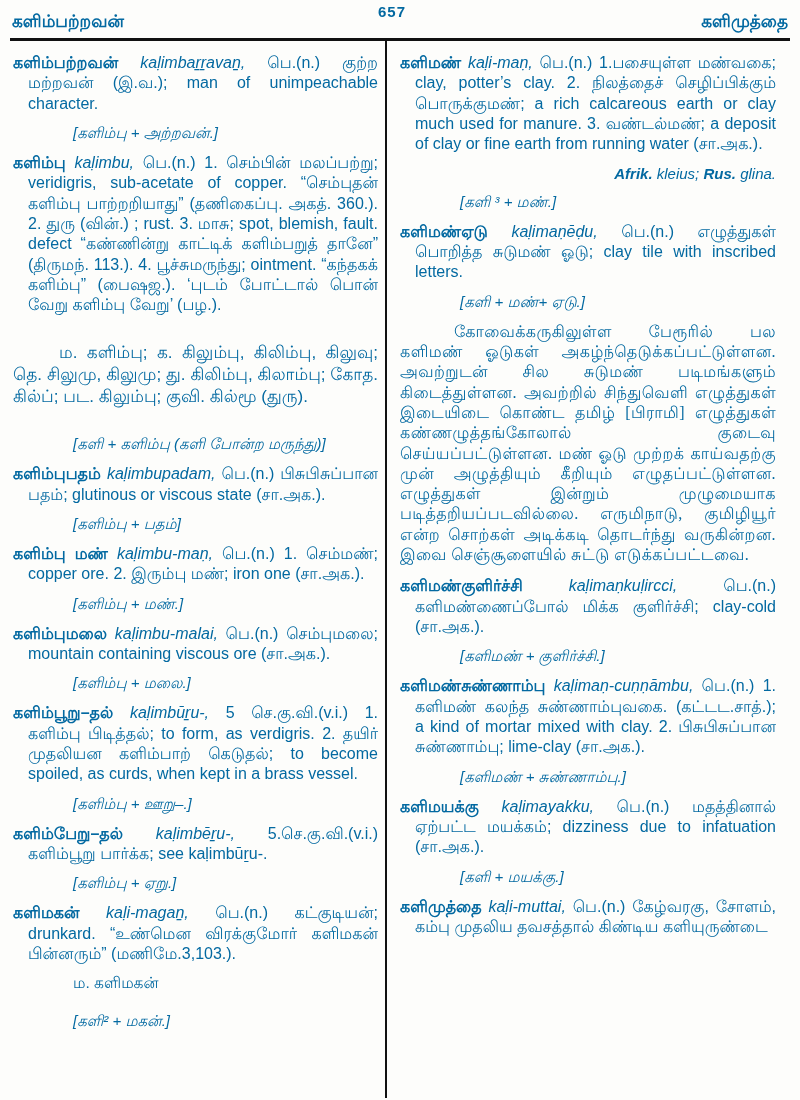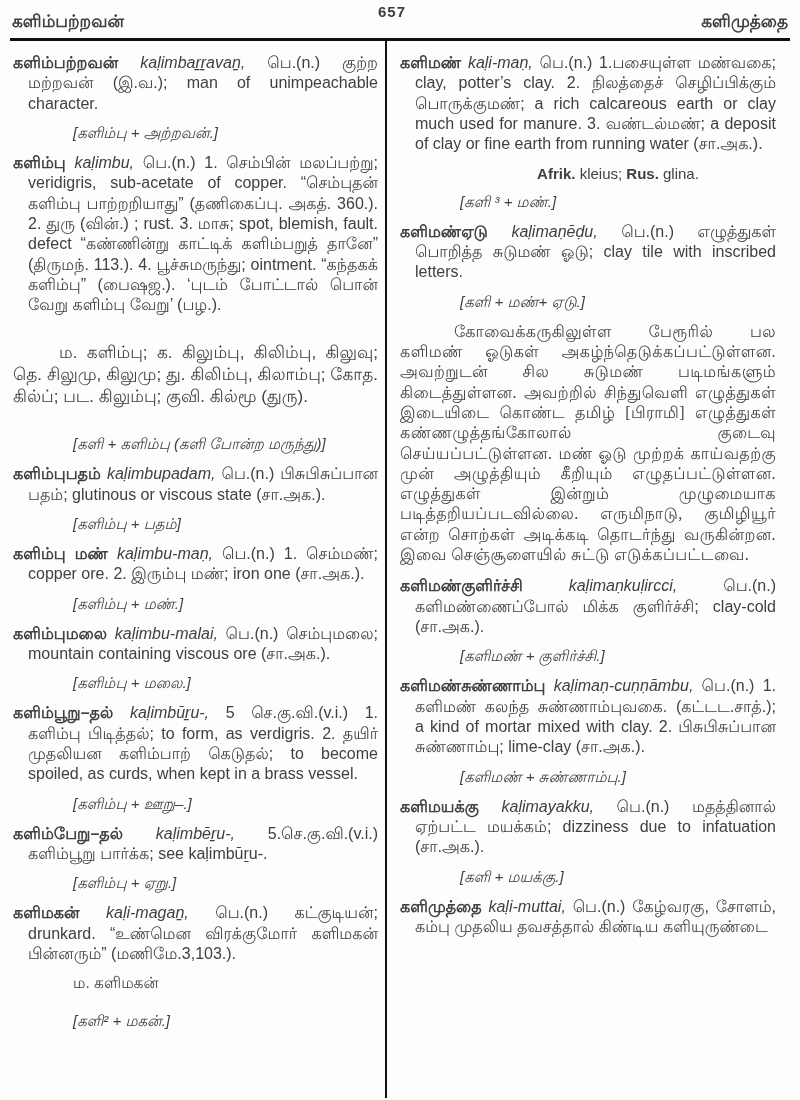--- a/index.html
+++ b/index.html
@@ -1,20 +1,20 @@
 <!DOCTYPE html>
 <html><head>
 <meta charset="utf-8">
 <style>
   * { box-sizing: border-box; margin: 0; padding: 0; }
   html, body { width: 800px; }
   body { background: #ffffff; }
   .page {
     width: 800px; height: 1100px;
-    background: #fdfdfb; color: #404040;
+    background: #fdfdfb; color: #0369a1;
     font-family: "Liberation Sans", sans-serif;
     position: relative; overflow: hidden;
   }
   .header { position: relative; height: 40px; }
   .guide { position: absolute; top: 12px; font-weight: bold; font-size: 17px; }
   .guide.left { left: 12px; }
   .guide.right { right: 12px; }
   .pageno { position: absolute; top: 3px; left: 0; right: 16px; text-align: center;
             font-size: 15px; font-weight: 600; letter-spacing: 1px; }
   .hrule { position: absolute; left: 10px; right: 10px; top: 38px; height: 3px; background: #111; }
@@ -23,21 +23,21 @@
   .col.left  { width: 385px; padding: 13px 7px 0 13px; }
   .col.right { width: 399px; padding: 13px 10px 0 13px; }
   .vdivider { width: 2px; background: #111; }
   .entry { margin-bottom: 11px; }
   .etext { padding-left: 15px; text-indent: -15px; }
   .hw { font-weight: bold; }
   .tr { font-style: italic; }
   .etym { font-style: italic; text-align: left; margin: 9px 0 9px 60px; font-size: 15px; }
   .cog { margin: 27px 0; text-indent: 46px; font-size: 17px; }
   .cog2 { margin: 9px 0 18px 60px; text-align: left; font-size: 15.5px; }
-  .note { margin: 9px 0 9px 60px; text-align: center; font-size: 15px; }
+  .note { margin: 9px 0 9px 60px; text-align: right; font-size: 15px; font-style: italic; }
   .para {
     font-family: "Liberation Serif", serif;
     letter-spacing: 0.4px; text-indent: 54px; margin-bottom: 11px;
   }
 </style>
 </head>
 <body>
 
 <div class="page">
 

